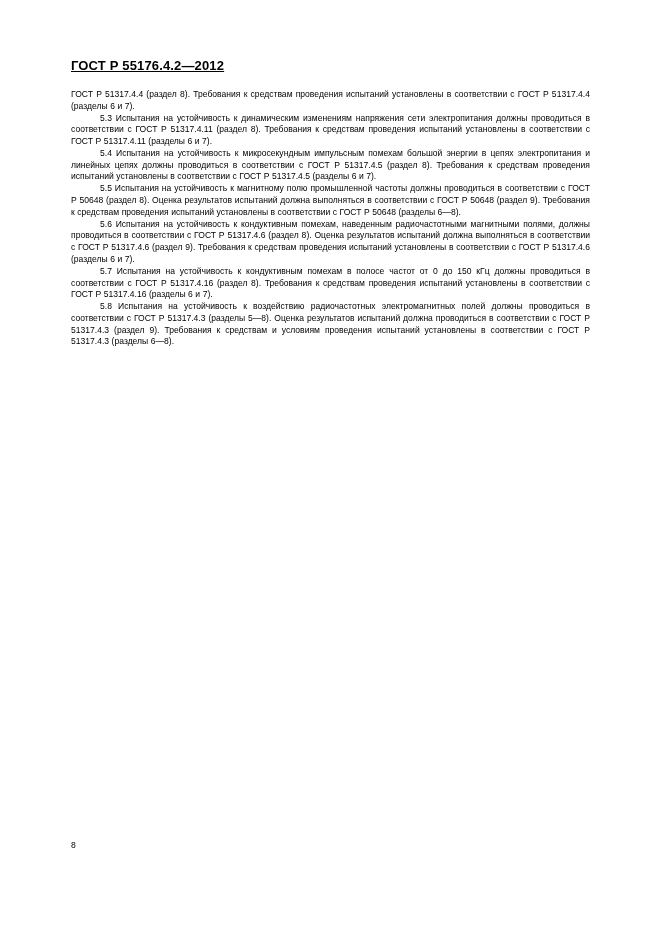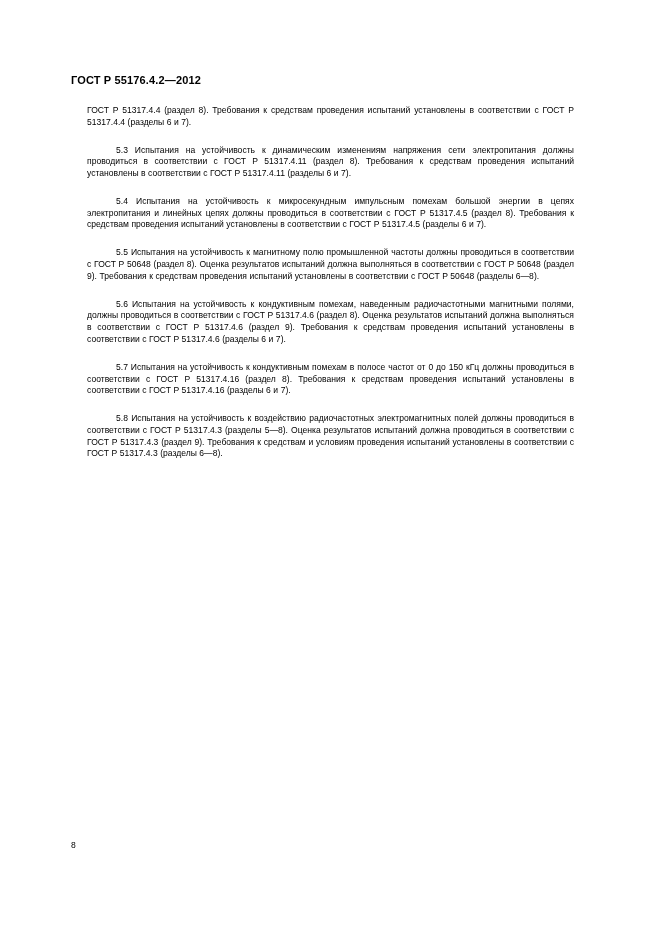--- a/index.html
+++ b/index.html
@@ -12,34 +12,35 @@
     width: 661px;
     height: 936px;
     background: #ffffff;
     font-family: "Liberation Sans", sans-serif;
     color: #000000;
     overflow: hidden;
   }
   .page-header {
     position: absolute;
     left: 71px;
-    top: 74px;
-    font-size: 11px;
+    top: 58px;
+    font-size: 13px;
     font-weight: bold;
     letter-spacing: 0.15px;
     white-space: nowrap;
+    text-decoration: underline;
   }
   .body-block {
     position: absolute;
     left: 71px;
     top: 89px;
     width: 519px;
   }
   .para {
-    margin: 16px;
+    margin: 0;
     font-size: 8.55px;
     line-height: 11.78px;
     text-align: justify;
     text-justify: inter-word;
     letter-spacing: 0.01px;
     -webkit-hyphens: none;
     hyphens: none;
     word-spacing: 0.1px;
   }
   .para.indent {

